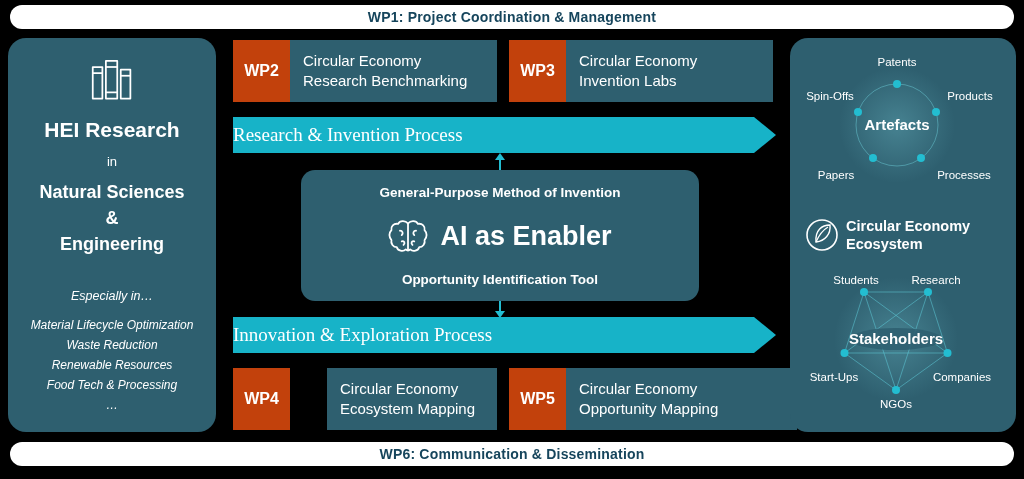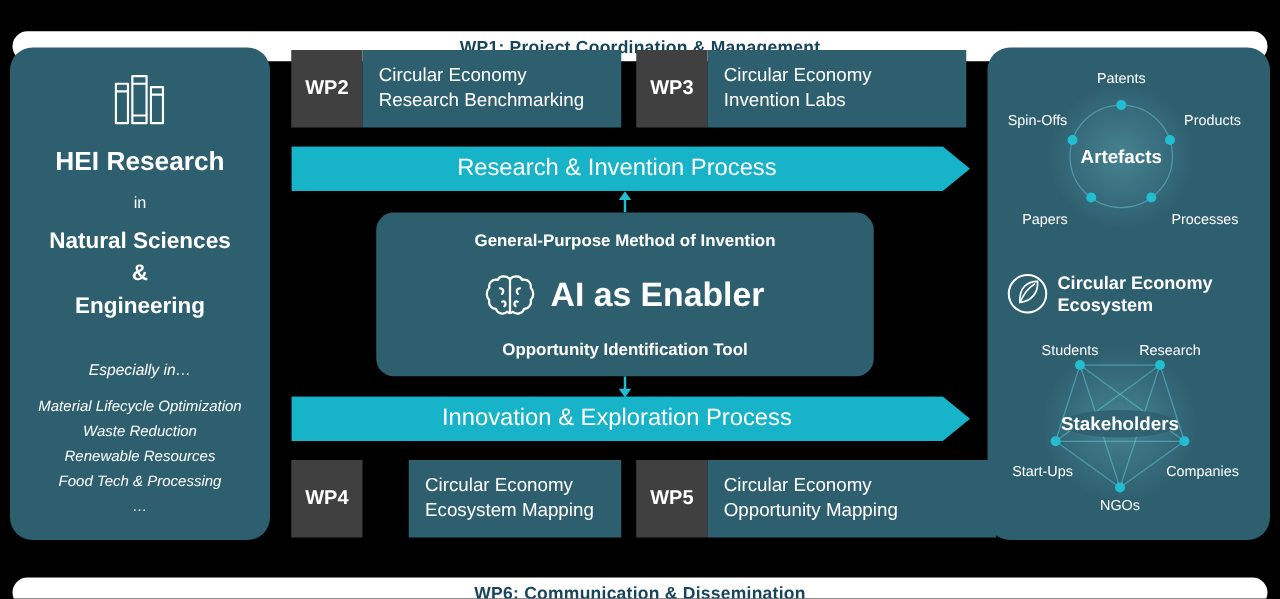--- a/index.html
+++ b/index.html
@@ -3,52 +3,52 @@
 <meta charset="utf-8">
 <style>
   * { margin:0; padding:0; box-sizing:border-box; }
   html,body { background:#000; }
   body { font-family:"Liberation Sans", sans-serif; }
   .canvas { position:relative; width:1024px; height:479px; background:#000; overflow:hidden; }
 
   
   .pill { position:absolute; left:10px; width:1004px; height:24px; background:#fff;
           border-radius:12px; display:flex; align-items:center; justify-content:center;
-          font-size:14px; font-weight:700; color:#16455C; letter-spacing:.2px;margin-top:20px; }
+          font-size:14px; font-weight:700; color:#16455C; letter-spacing:.2px; }
   .pill.top { top:5px; }
   .pill.bottom { top:442px; }
 
   
   .panel { position:absolute; background:#2E5F6F; border-radius:18px; }
 
   .left-panel { left:8px; top:38px; width:208px; height:394px; color:#fff;
                 text-align:center; padding-top:16px; display:flex; flex-direction:column; align-items:center; }
   .books-svg { margin-bottom:10px; }
   .hei-title { font-size:21px; font-weight:700; }
   .hei-in { font-size:13px; margin-top:12px; }
   .hei-sub { font-size:18px; font-weight:700; line-height:26px; margin-top:10px; }
   .hei-esp { font-size:12.5px; font-style:italic; font-weight:400; margin-top:32px; }
   .hei-topics { margin-top:12px; font-size:12px; font-style:italic; line-height:20px; }
 
   
   .wpbox { position:absolute; height:62px; display:flex; }
-  .wpbox .tag { width:57px; background:#404040; color:#fff; display:flex; align-items:center;
+  .wpbox .tag { width:57px; background:#c2410c; color:#fff; display:flex; align-items:center;
                 justify-content:center; font-weight:700; font-size:16px; }
   .wpbox .bodytxt { flex:1; background:#2E5F6F; color:#fff; display:flex; flex-direction:column;
                 justify-content:center; padding-left:13px; font-size:15px; line-height:20px; }
   .wp2 { left:233px; top:40px; width:264px; }
   .wp3 { left:509px; top:40px; width:264px; }
   .wp4 { left:233px; top:368px; width:264px;gap:37px; }
   .wp5 { left:509px; top:368px; width:288px; }
 
   
   .arrow-banner { position:absolute; left:233px; width:543px; height:36px; background:#17B3C8;
-                  color:#fff; display:flex; align-items:center; justify-content:center;
+                  color:#fff; display:flex; align-items:center; 
                   font-size:19px; font-weight:500; padding-right:22px;
-                  clip-path:polygon(0 0, calc(100% - 22px) 0, 100% 50%, calc(100% - 22px) 100%, 0 100%); }
+                  clip-path:polygon(0 0, calc(100% - 22px) 0, 100% 50%, calc(100% - 22px) 100%, 0 100%);font-family:Liberation Serif, serif; }
   .arrow-banner.research { top:117px; }
   .arrow-banner.innovation { top:317px; }
 
   
   .center-box { position:absolute; left:301px; top:170px; width:398px; height:131px; background:#2E5F6F;
                 border-radius:14px; color:#fff; display:flex; flex-direction:column; align-items:center;
                 justify-content:space-between; padding:15px 10px 14px; }
   .center-box .small { font-size:13.5px; font-weight:700; }
   .center-box .main { display:flex; align-items:center; gap:12px; font-size:27px; font-weight:700; }
 

